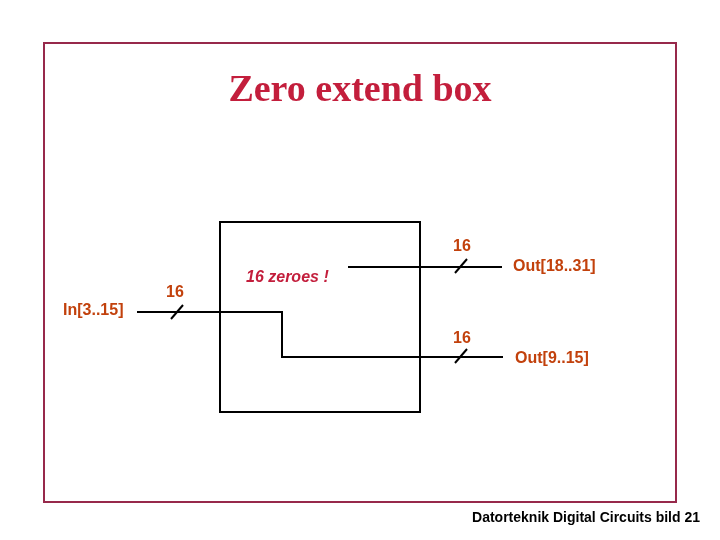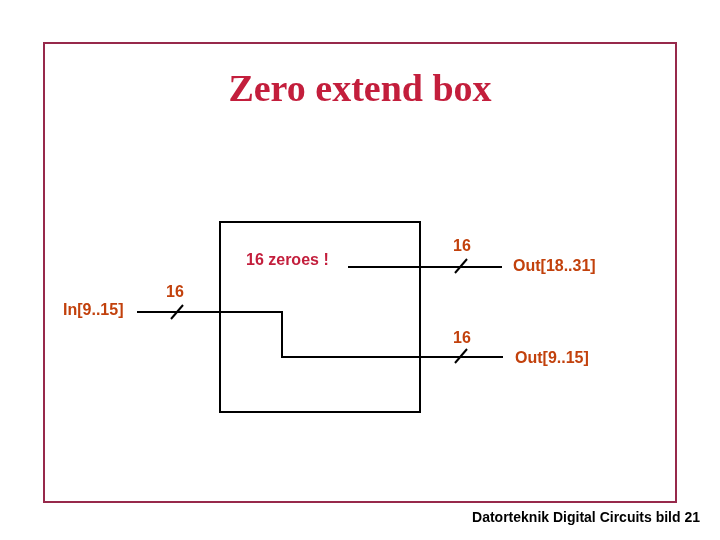--- a/index.html
+++ b/index.html
@@ -82,23 +82,23 @@
 
   <svg class="diagram-lines" viewBox="0 0 720 540" xmlns="http://www.w3.org/2000/svg">
     <rect x="220" y="222" width="200" height="190"></rect>
     <path d="M348 267 H502"></path>
     <path d="M137 312 H282 V357 H503"></path>
     <path d="M171 319 L183 305"></path>
     <path d="M455 273 L467 259"></path>
     <path d="M455 363 L467 349"></path>
   </svg>
 
-  <div class="lbl red" style="left:246px; top:251px;">16 zeroes !</div>
+  <div class="lbl red" style="left:246px; top:268px;font-style:italic;">16 zeroes !</div>
 
-  <div class="lbl" style="left:63px; top:301px;">In[9..15]</div>
+  <div class="lbl" style="left:63px; top:301px;">In[3..15]</div>
 
   <div class="lbl" style="left:166px; top:283px;">16</div>
 
   <div class="lbl" style="left:453px; top:237px;">16</div>
 
   <div class="lbl" style="left:513px; top:257px;">Out[18..31]</div>
 
   <div class="lbl" style="left:453px; top:329px;">16</div>
 
   <div class="lbl" style="left:515px; top:349px;">Out[9..15]</div>

